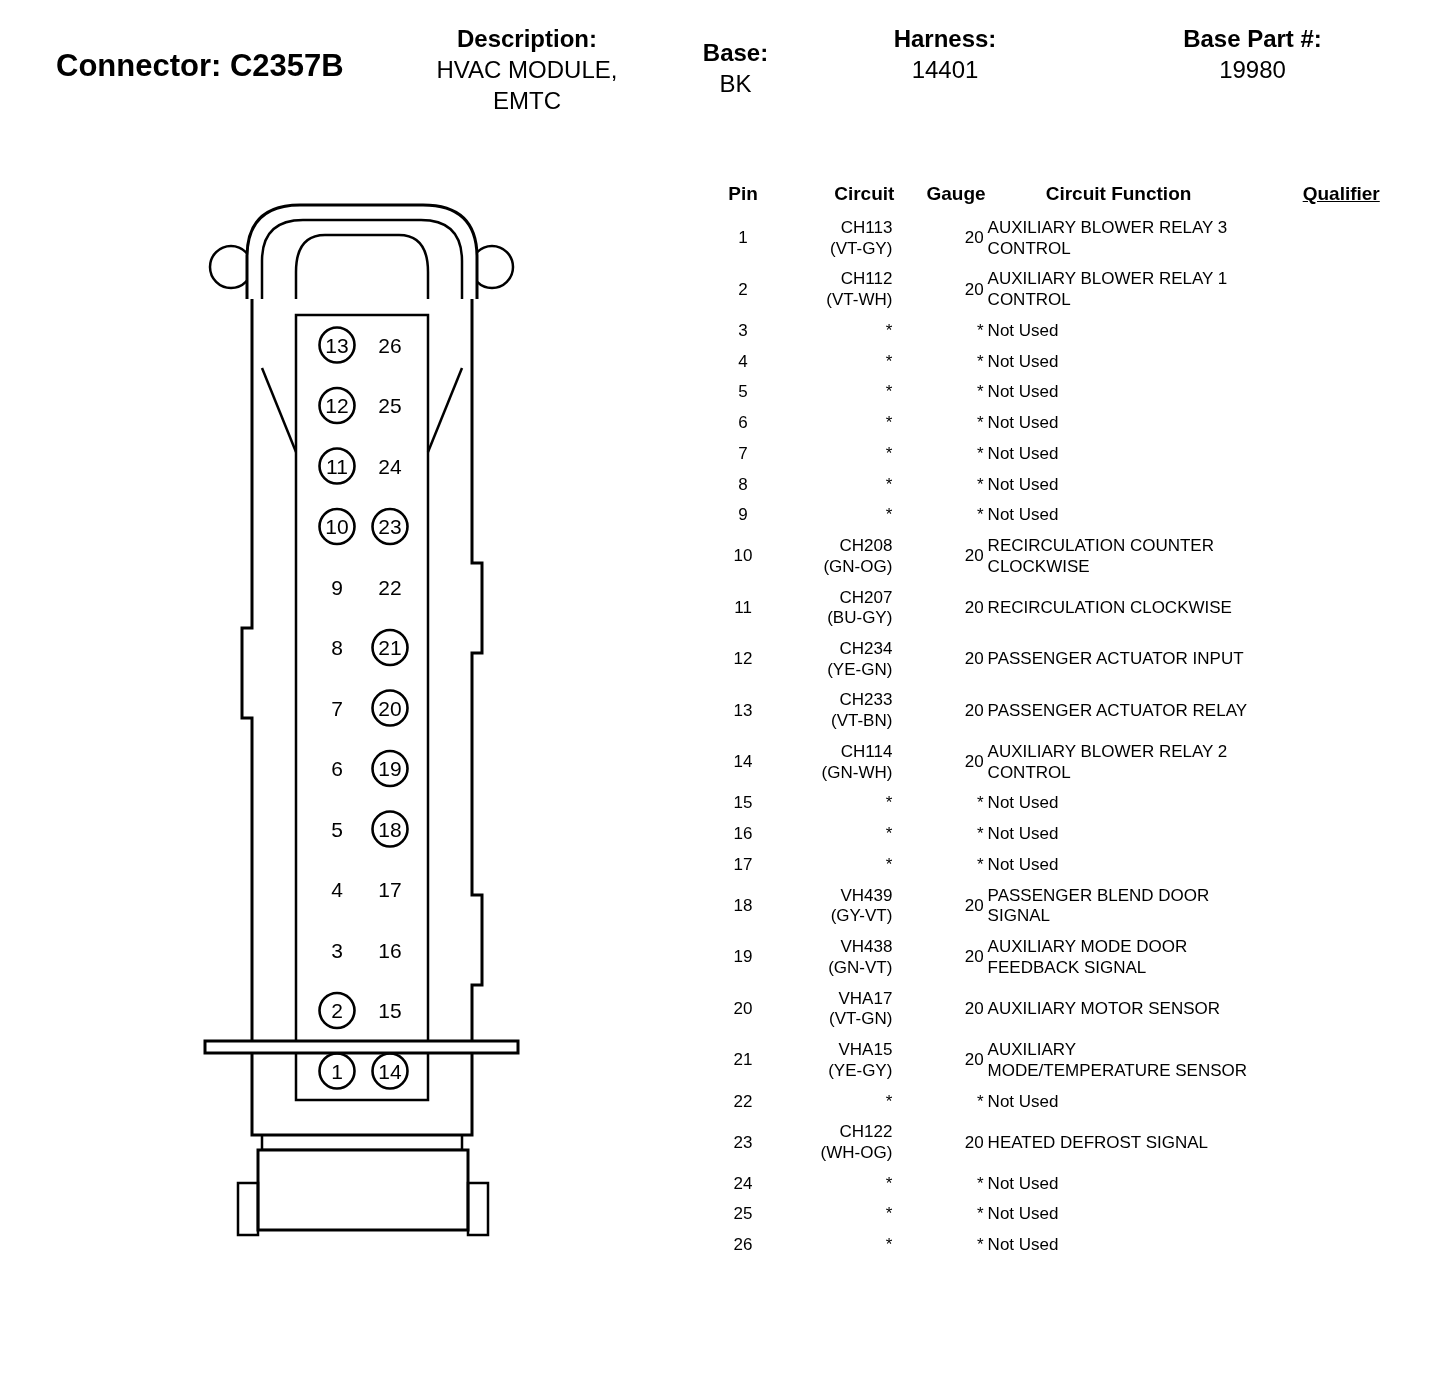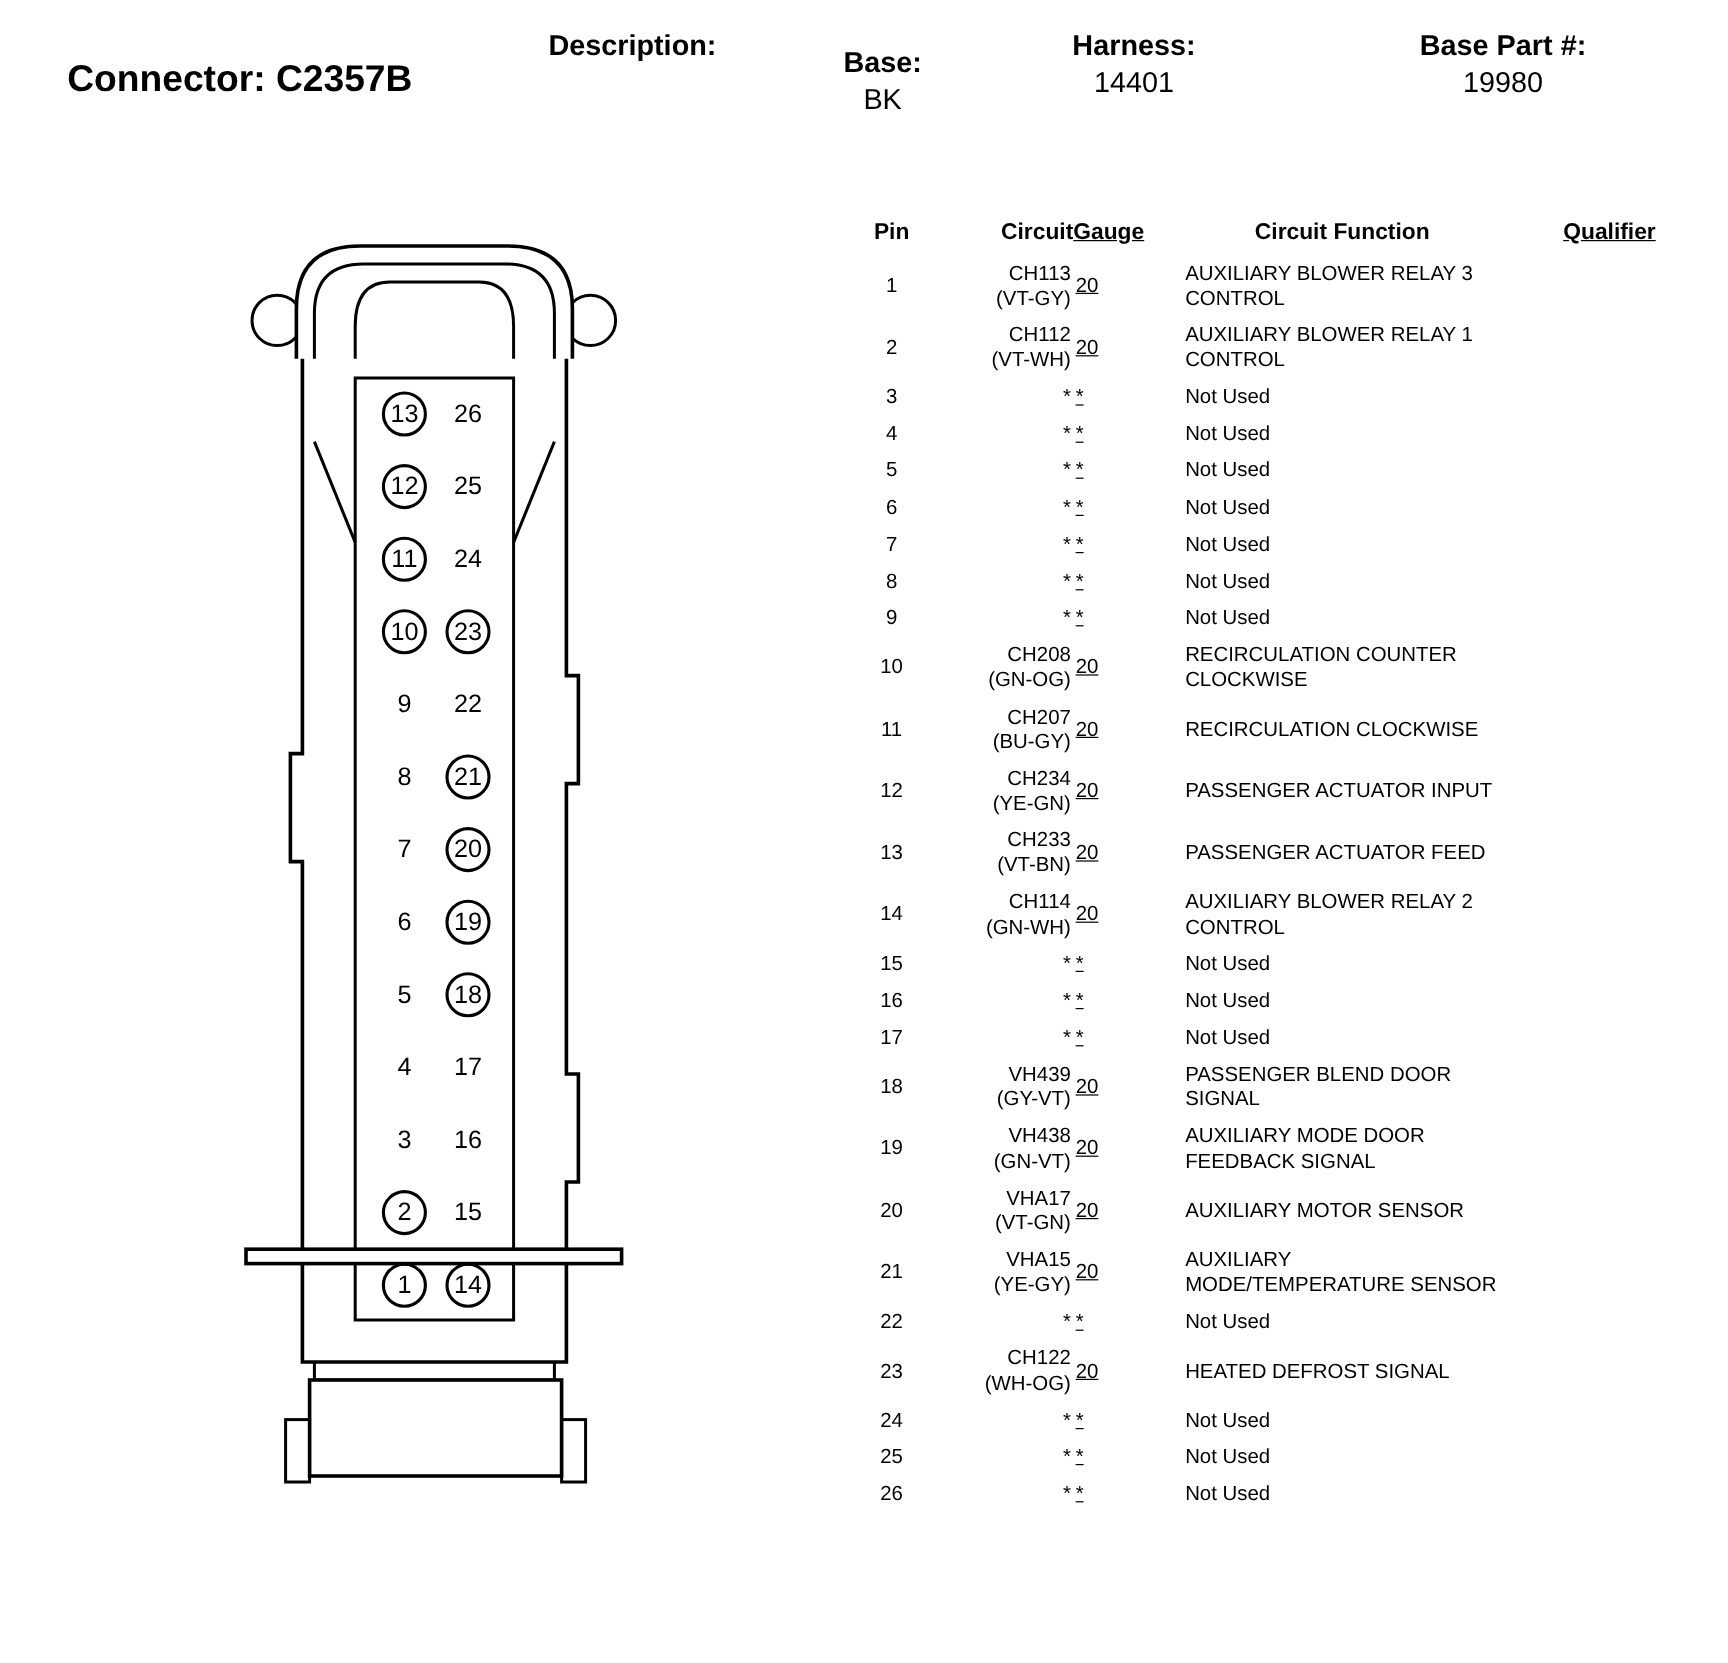--- a/index.html
+++ b/index.html
@@ -34,31 +34,32 @@
     font-family: "Liberation Sans", sans-serif; fill: #000;
   }
 
   
   #table-wrap { position: absolute; left: 714px; top: 183px; width: 705px; }
   table { border-collapse: collapse; width: 100%; }
   th { font-size: 19px; font-weight: bold; text-align: center; padding: 0 0 8px 0; white-space: nowrap; }
   td { font-size: 17px; line-height: 1.22; padding: 5px 2px; vertical-align: middle; }
   .c-pin     { width: 56px;  text-align: center; }
   .c-circuit { width: 118px; text-align: right; }
-  .c-gauge   { width: 88px;  text-align: left; text-decoration: underline; }
+  .c-gauge   { width: 88px;  text-align: right; }
   .c-func    { width: 268px; padding-right: 12px; }
   .c-qual    { width: 150px; text-decoration: underline; }
 </style>
 </head>
 <body>
 
 <div id="title">Connector: C2357B</div>
 
 <div id="desc-block" class="hdr-block">
   <div class="hdr-label">Description:</div>
+  <div class="hdr-value">HVAC MODULE, EMTC</div>
 </div>
 
 <div id="color-block" class="hdr-block">
   <div class="hdr-label">Base:</div>
   <div class="hdr-value">BK</div>
 </div>
 
 <div id="harness-block" class="hdr-block">
   <div class="hdr-label">Harness:</div>
   <div class="hdr-value">14401</div>
@@ -247,21 +248,21 @@
           <td class="c-func">PASSENGER ACTUATOR INPUT</td>
           <td class="c-qual"></td>
         </tr>
         <tr>
           <td class="c-pin">13</td>
           <td class="c-circuit">
             <div>CH233</div>
             <div>(VT-BN)</div>
           </td>
           <td class="c-gauge">20</td>
-          <td class="c-func">PASSENGER ACTUATOR FEED</td>
+          <td class="c-func">PASSENGER ACTUATOR RELAY</td>
           <td class="c-qual"></td>
         </tr>
         <tr>
           <td class="c-pin">14</td>
           <td class="c-circuit">
             <div>CH114</div>
             <div>(GN-WH)</div>
           </td>
           <td class="c-gauge">20</td>
           <td class="c-func">AUXILIARY BLOWER RELAY 2 CONTROL</td>

